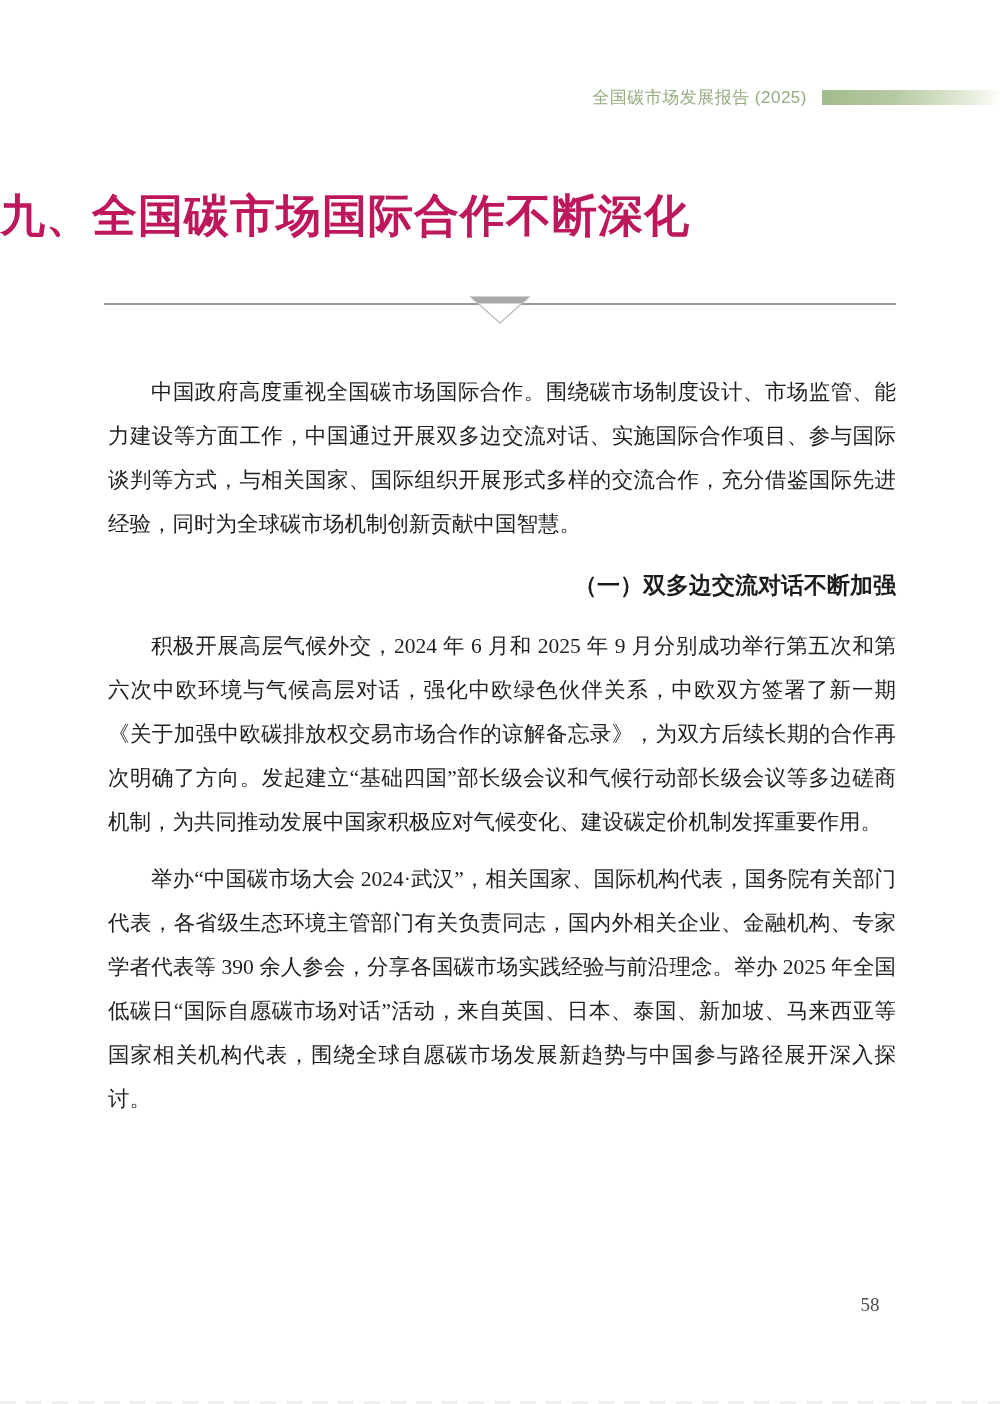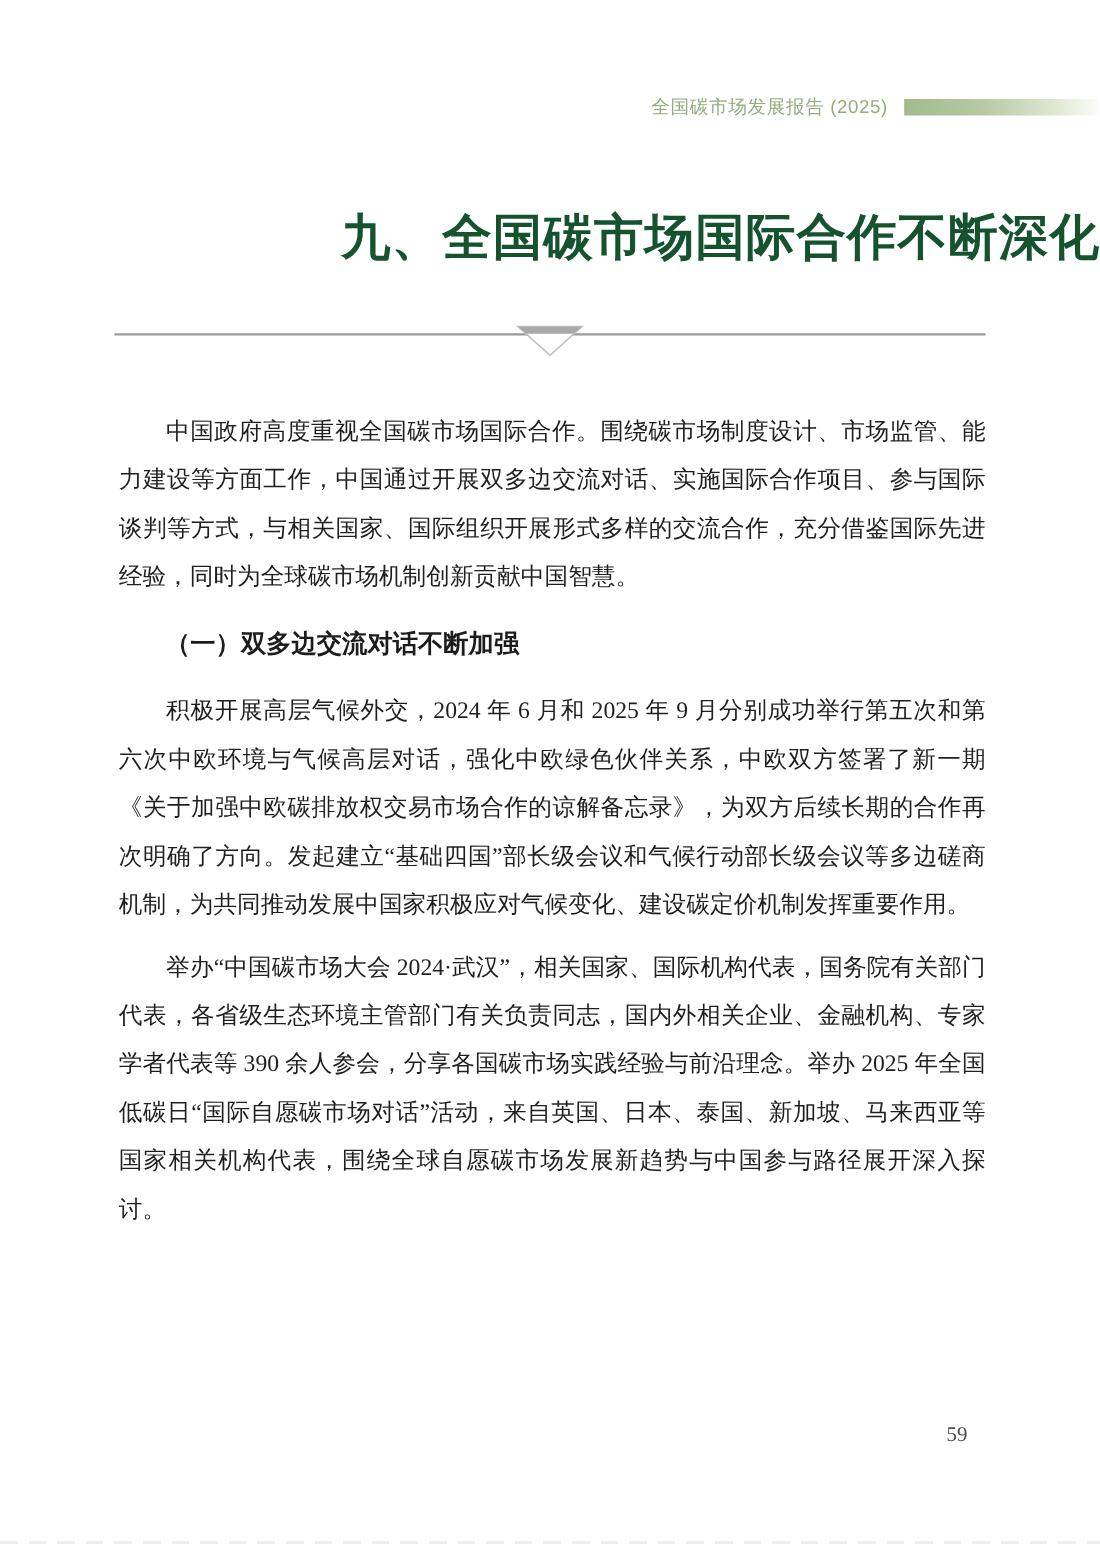--- a/index.html
+++ b/index.html
@@ -40,25 +40,25 @@
     background: linear-gradient(to right, #a2bb8c 0%, #b6c9a3 40%, #dce6cf 75%, #f8faf4 97%, #ffffff 100%);
   }
 
   
   .chapter-title {
     position: absolute;
     top: 186px;
     left: 0;
     width: 100%;
     margin: 0;
-    text-align: right;
+    text-align: left;
     font-size: 45px;
     font-weight: 700;
     letter-spacing: 1px;
-    color: #14532d;
+    color: #be185d;
     font-family: "Liberation Serif", "DejaVu Serif", serif;
   }
 
   
   .divider {
     position: absolute;
     top: 286px;
     left: 104px;
     width: 792px;
     height: 42px;
@@ -93,20 +93,21 @@
     text-align: justify;
     text-indent: 2em;
   }
   .section-heading {
     margin: 24px 0 22px 0;
     font-size: 23px;
     font-weight: 700;
     line-height: 32px;
     text-indent: 2em;
     color: #1c1c1c;
+    text-align: right;
   }
 
   
   .page-number {
     position: absolute;
     top: 1294px;
     left: 848px;
     width: 44px;
     text-align: center;
     font-size: 19px;
@@ -150,17 +151,17 @@
     <p>中国政府高度重视全国碳市场国际合作。围绕碳市场制度设计、市场监管、能力建设等方面工作，中国通过开展双多边交流对话、实施国际合作项目、参与国际谈判等方式，与相关国家、国际组织开展形式多样的交流合作，充分借鉴国际先进经验，同时为全球碳市场机制创新贡献中国智慧。</p>
 
     <h2 class="section-heading">（一）双多边交流对话不断加强</h2>
 
     <p>积极开展高层气候外交，2024 年 6 月和 2025 年 9 月分别成功举行第五次和第六次中欧环境与气候高层对话，强化中欧绿色伙伴关系，中欧双方签署了新一期《关于加强中欧碳排放权交易市场合作的谅解备忘录》，为双方后续长期的合作再次明确了方向。发起建立“基础四国”部长级会议和气候行动部长级会议等多边磋商机制，为共同推动发展中国家积极应对气候变化、建设碳定价机制发挥重要作用。</p>
 
     <p>举办“中国碳市场大会 2024·武汉”，相关国家、国际机构代表，国务院有关部门代表，各省级生态环境主管部门有关负责同志，国内外相关企业、金融机构、专家学者代表等 390 余人参会，分享各国碳市场实践经验与前沿理念。举办 2025 年全国低碳日“国际自愿碳市场对话”活动，来自英国、日本、泰国、新加坡、马来西亚等国家相关机构代表，围绕全球自愿碳市场发展新趋势与中国参与路径展开深入探讨。</p>
 
   </div>
 
-  <div class="page-number">59</div>
+  <div class="page-number">58</div>
 
   <div class="bottom-page-edge"></div>
 
 </div>
 
 </body></html>

